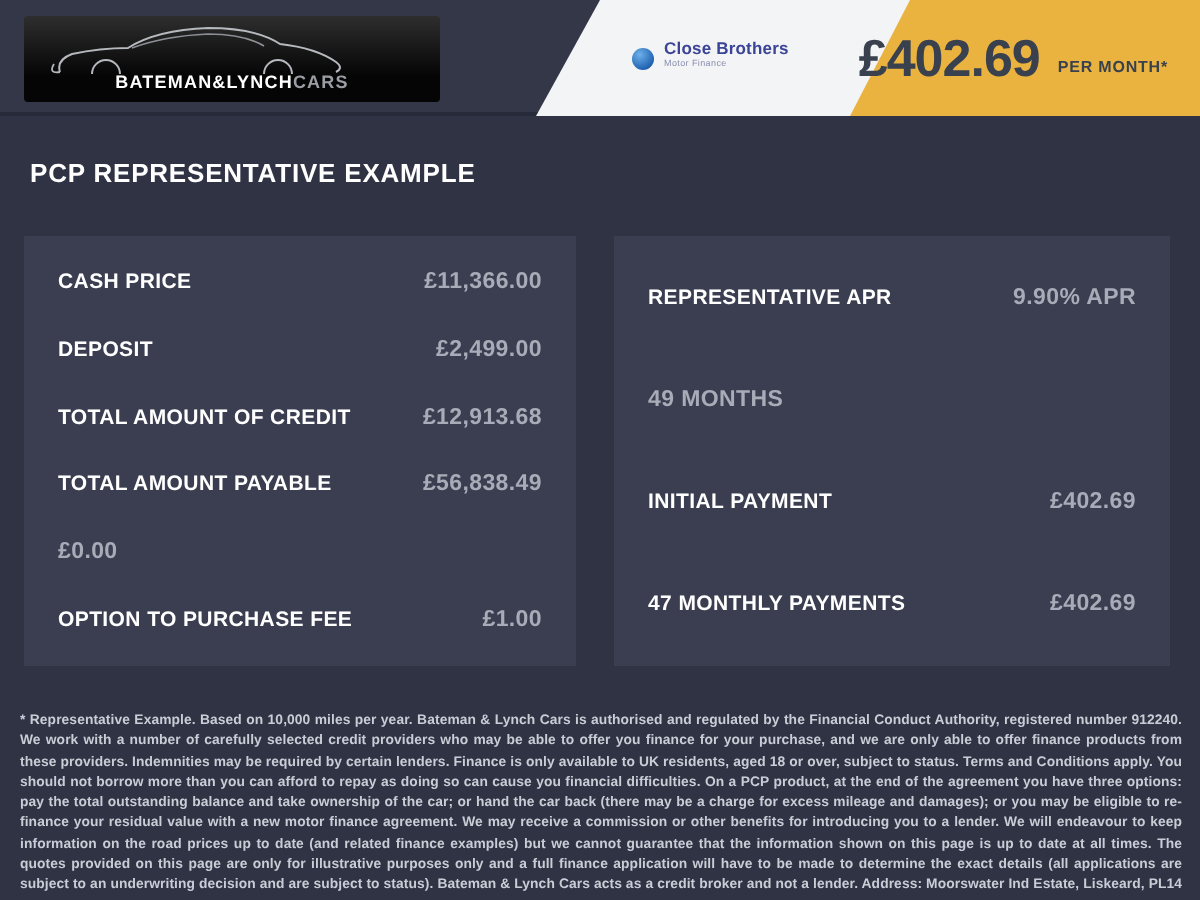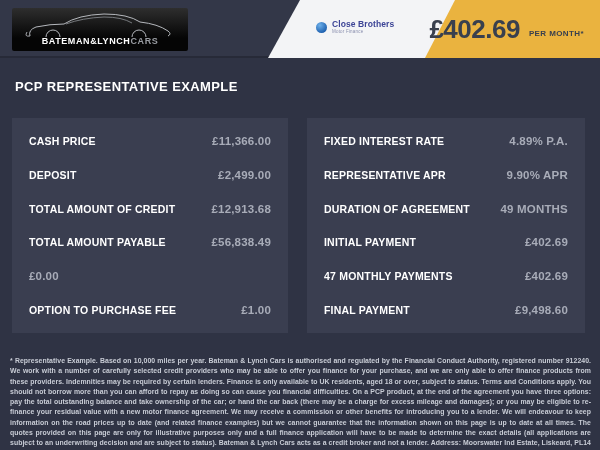--- a/index.html
+++ b/index.html
@@ -21,36 +21,36 @@
     position:absolute;left:0;top:0;width:600px;height:58px;
     background:#f3f4f6;
     clip-path:polygon(300px 0,600px 0,600px 100%,268px 100%);
   }
   .band-yellow{
     position:absolute;left:0;top:0;width:600px;height:58px;
     background:#eab33f;
     clip-path:polygon(455px 0,600px 0,600px 100%,425px 100%);
   }
   .dealer-logo{
-    position:absolute;left:12px;top:8px;width:176px;height:43px;
+    position:absolute;left:12px;top:8px;width:208px;height:43px;
     background:linear-gradient(180deg,#2e2e2e 0%,#050505 70%);
     border-radius:2px;
     overflow:hidden;
   }
   .dealer-logo svg{position:absolute;left:8px;top:2px;}
   .dealer-logo .logo-text{
     position:absolute;left:0;right:0;bottom:5px;
     text-align:center;
     font-size:9px;font-weight:bold;letter-spacing:.6px;
     color:#ffffff;white-space:nowrap;
   }
   .dealer-logo .logo-text .light{color:#9a9da3;font-weight:bold;}
   .cb-logo{
     position:absolute;left:316px;top:20px;
-    display:flex;align-items:center;gap:5px;
+    display:flex;align-items:flex-end;gap:5px;
   }
   .cb-circle{
     width:11px;height:11px;border-radius:50%;
     background:radial-gradient(circle at 35% 30%,#6db0ea,#1d5fae 75%);
     margin-top:1px;
     display:inline-block;
   }
   .cb-text{display:flex;flex-direction:column;line-height:1;}
   .cb-name{font-size:8.5px;font-weight:bold;color:#3c4496;letter-spacing:.1px;}
   .cb-sub{font-size:4.5px;color:#8a8fae;margin-top:1.5px;letter-spacing:.2px;}
@@ -154,38 +154,29 @@
     <span class="value">£0.00</span>
   </div>
   <div class="row">
     <span class="label">OPTION TO PURCHASE FEE</span>
     <span class="value">£1.00</span>
   </div>
 </div>
 
 <div class="panel right">
   <div class="row">
-    <span class="label">FIXED INTEREST RATE</span>
-    <span class="value">4.89% P.A.</span>
-  </div>
-  <div class="row">
     <span class="label">REPRESENTATIVE APR</span>
     <span class="value">9.90% APR</span>
   </div>
   <div class="row">
-    <span class="label">DURATION OF AGREEMENT</span>
     <span class="value">49 MONTHS</span>
   </div>
   <div class="row">
     <span class="label">INITIAL PAYMENT</span>
     <span class="value">£402.69</span>
   </div>
   <div class="row">
     <span class="label">47 MONTHLY PAYMENTS</span>
     <span class="value">£402.69</span>
   </div>
-  <div class="row">
-    <span class="label">FINAL PAYMENT</span>
-    <span class="value">£9,498.60</span>
-  </div>
 </div>
 
 <div class="disclaimer">* Representative Example. Based on 10,000 miles per year. Bateman &amp; Lynch Cars is authorised and regulated by the Financial Conduct Authority, registered number 912240. We work with a number of carefully selected credit providers who may be able to offer you finance for your purchase, and we are only able to offer finance products from these providers. Indemnities may be required by certain lenders. Finance is only available to UK residents, aged 18 or over, subject to status. Terms and Conditions apply. You should not borrow more than you can afford to repay as doing so can cause you financial difficulties. On a PCP product, at the end of the agreement you have three options: pay the total outstanding balance and take ownership of the car; or hand the car back (there may be a charge for excess mileage and damages); or you may be eligible to re-finance your residual value with a new motor finance agreement. We may receive a commission or other benefits for introducing you to a lender. We will endeavour to keep information on the road prices up to date (and related finance examples) but we cannot guarantee that the information shown on this page is up to date at all times. The quotes provided on this page are only for illustrative purposes only and a full finance application will have to be made to determine the exact details (all applications are subject to an underwriting decision and are subject to status). Bateman &amp; Lynch Cars acts as a credit broker and not a lender. Address: Moorswater Ind Estate, Liskeard, PL14 4LJ</div>
 
 </body></html>

